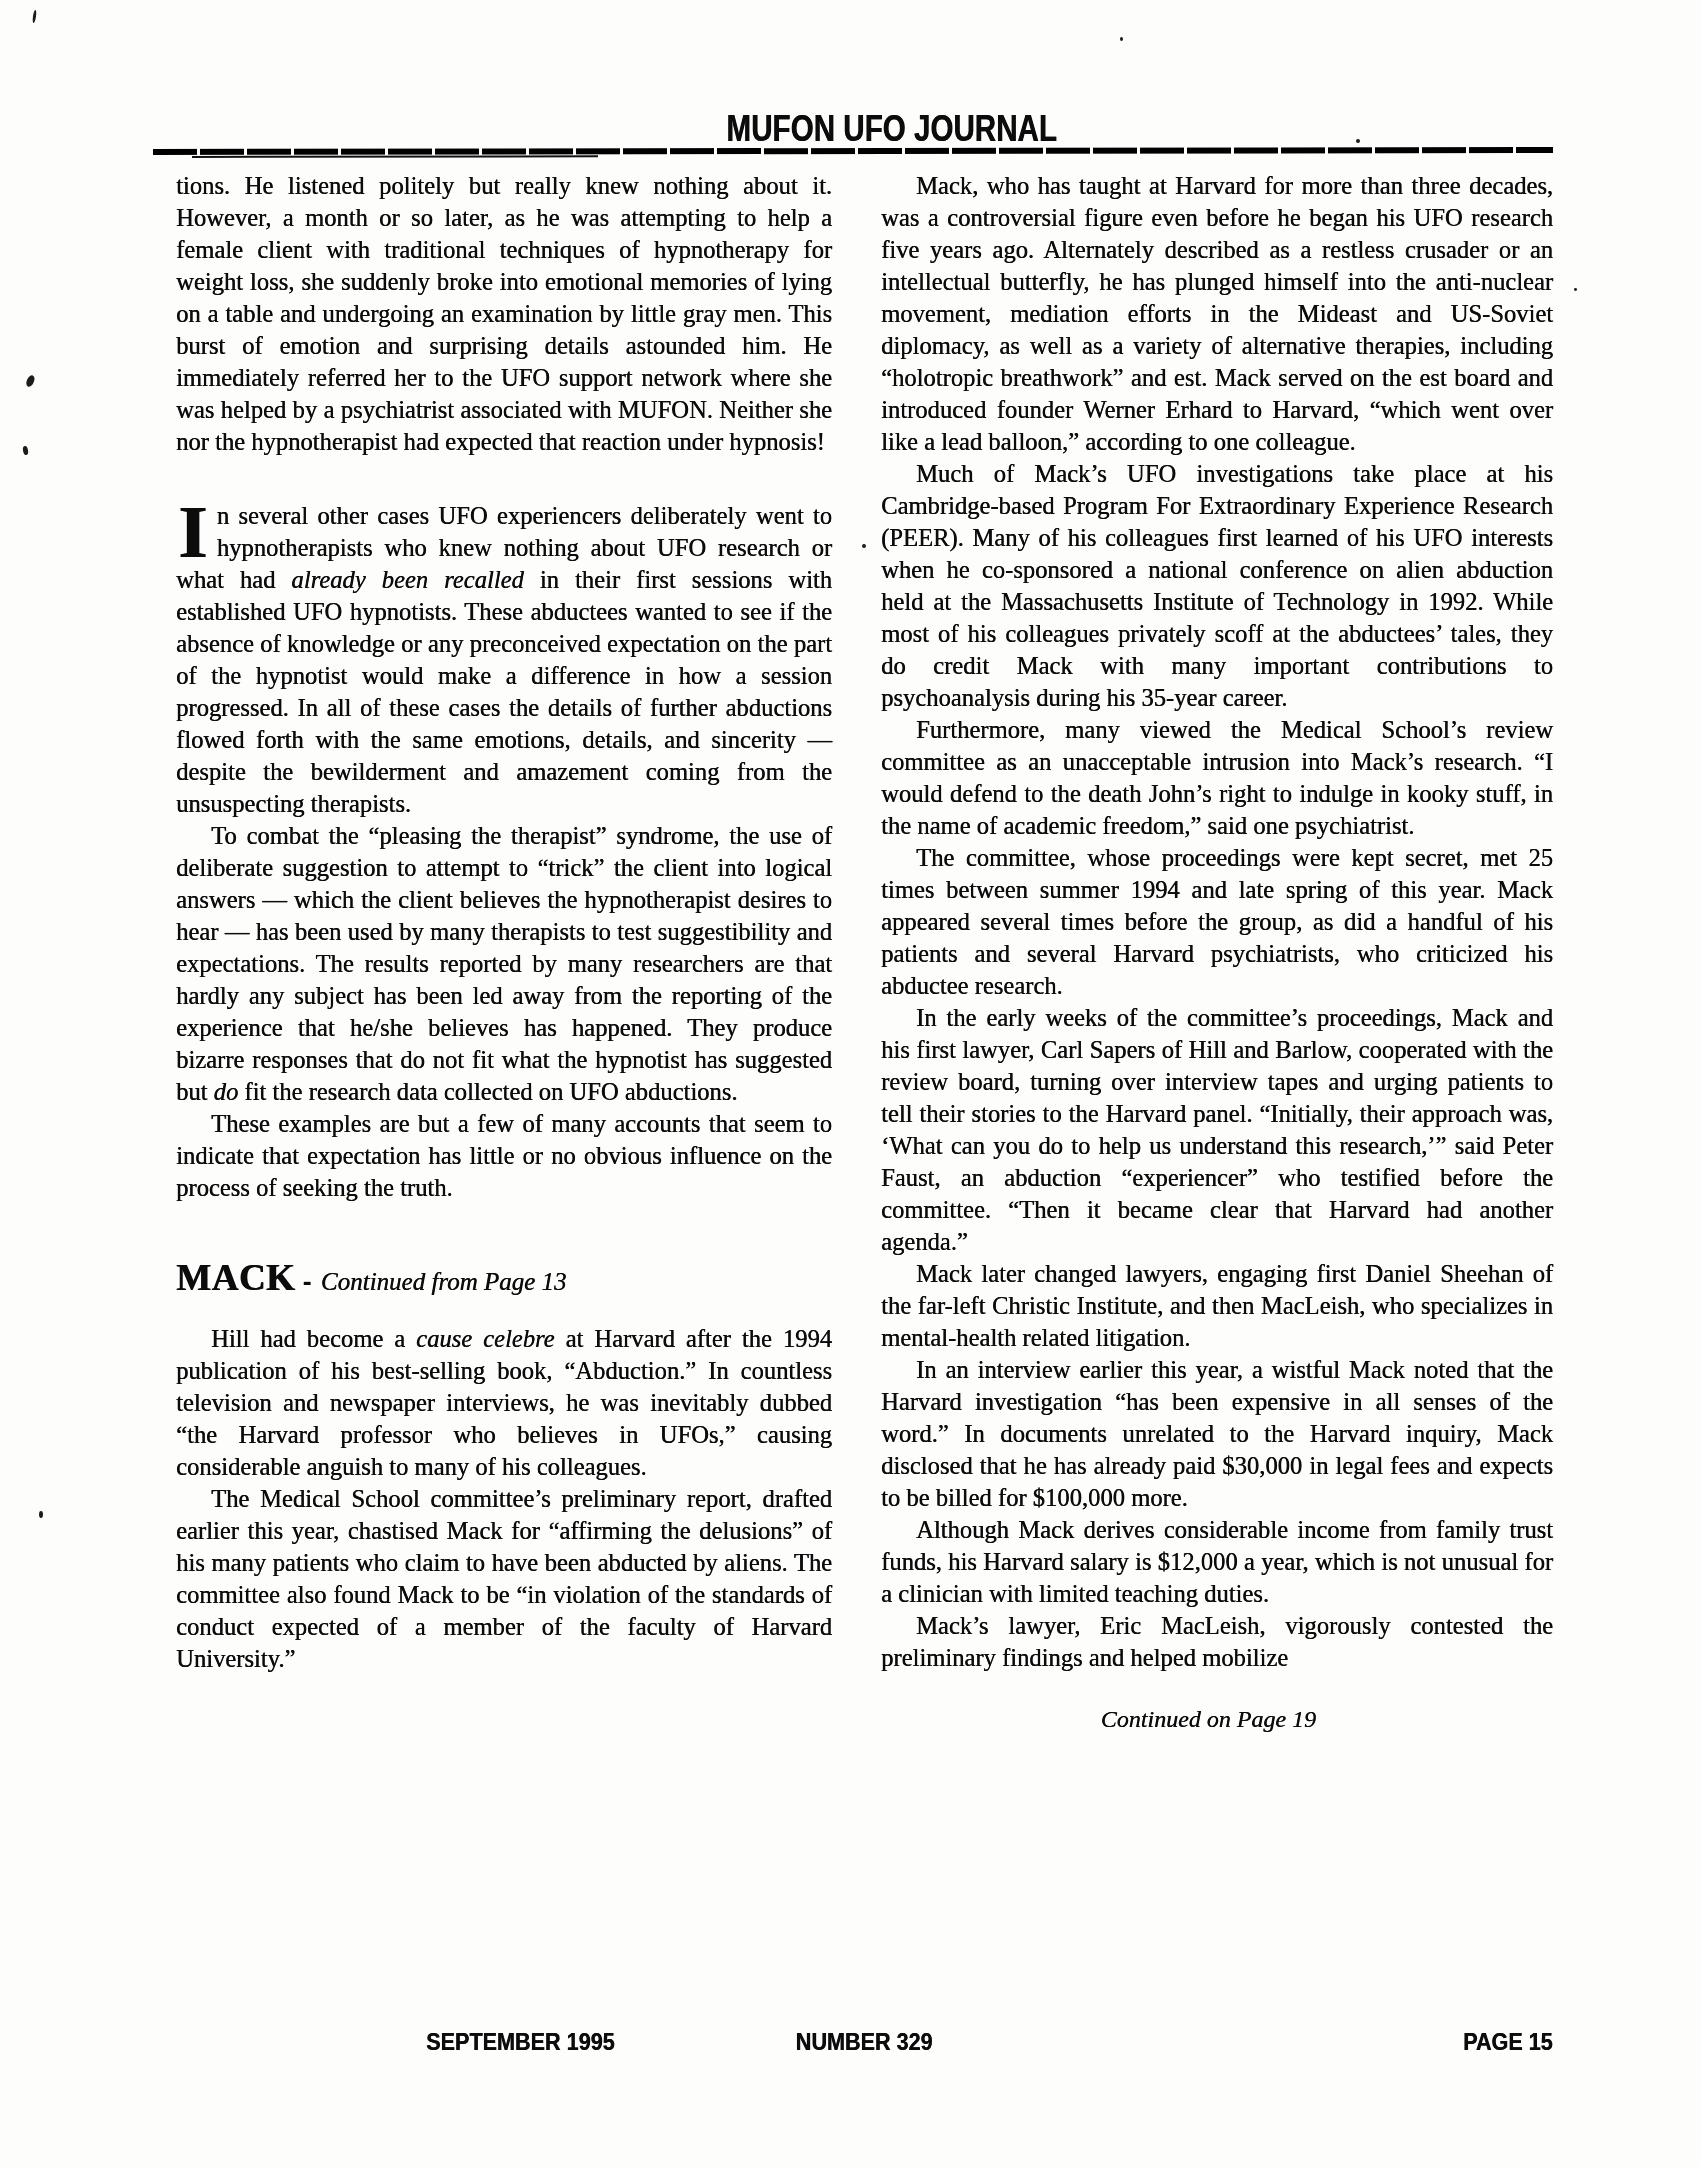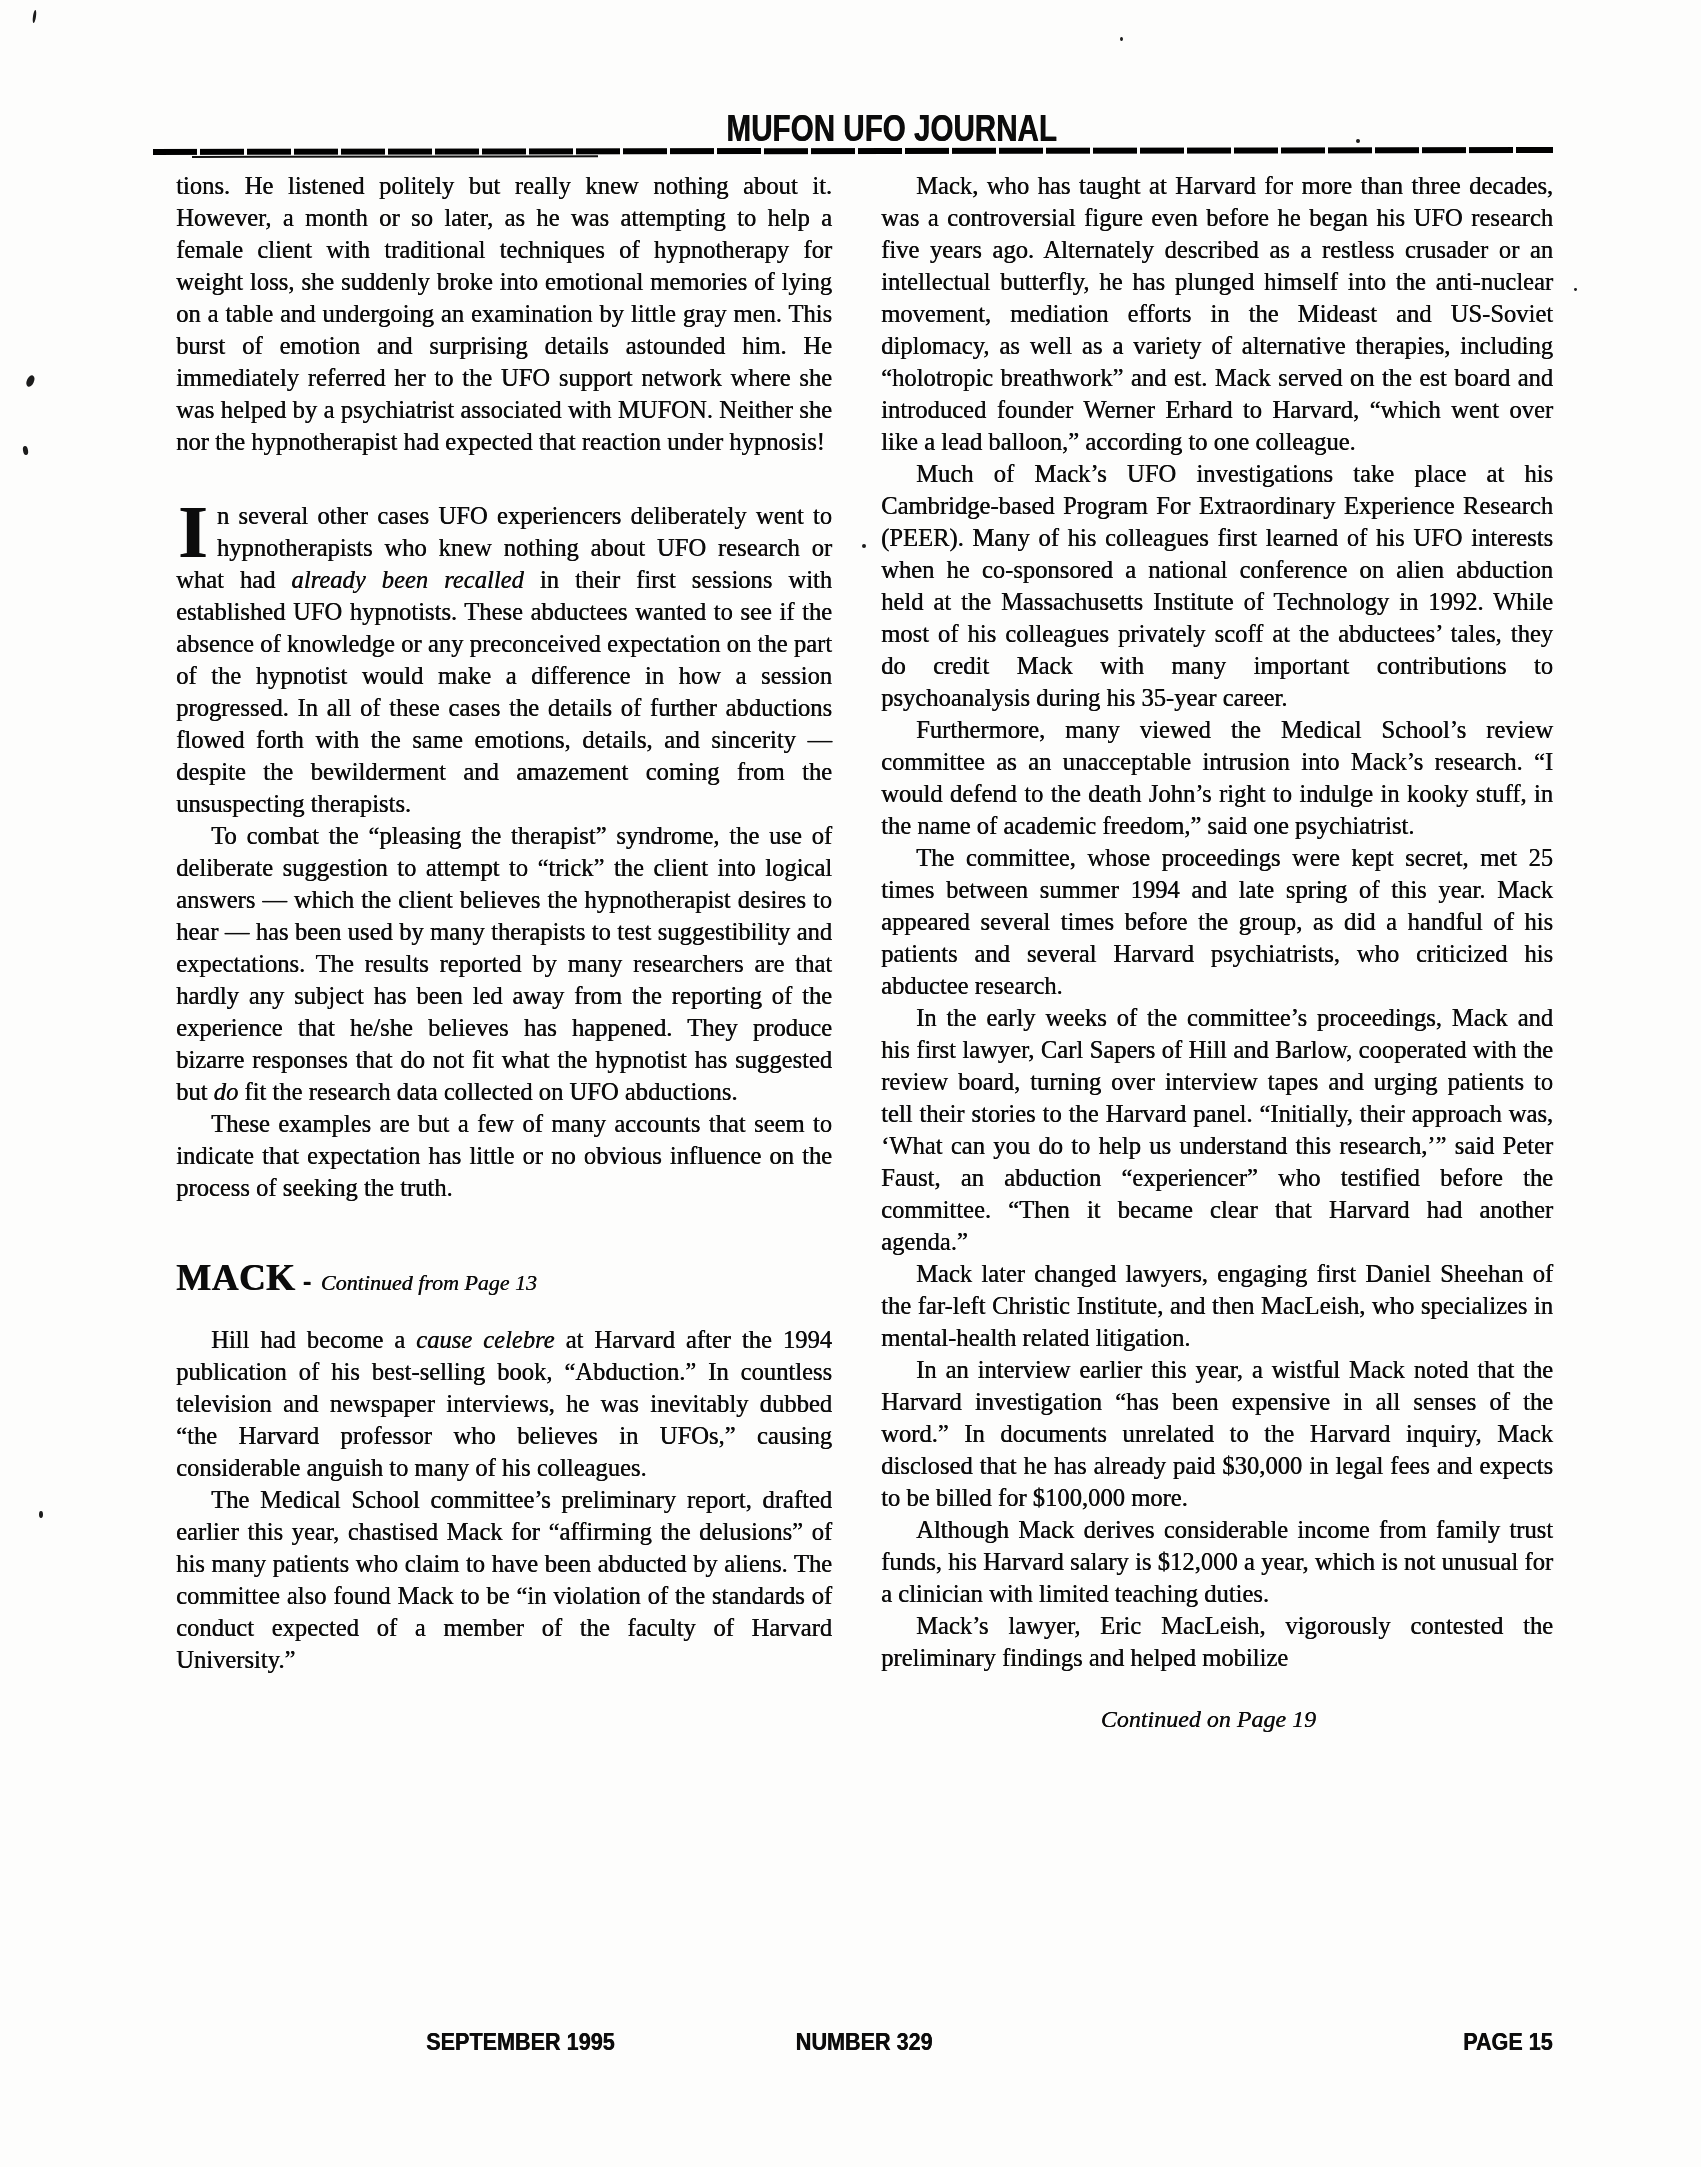--- a/index.html
+++ b/index.html
@@ -45,21 +45,21 @@
     padding:5.8px 0 7.7px 0;
     font-family:"Liberation Sans", sans-serif; font-weight:bold; font-size:27px;
     text-align:left; text-shadow:0.5px 0 0 currentColor;
   }
   .email-box .squeeze { display:inline-block; transform:scaleX(0.94); transform-origin:left; white-space:nowrap; }
   
   .mack-heading { margin-top:58px; text-align:left; text-indent:0; }
   .mack-title { font-family:Liberation Serif, serif; font-weight:bold; font-size:37px;
                 letter-spacing:0.5px; text-shadow:0.8px 0 0 currentColor; }
   .mack-dash  { font-family:"Liberation Sans", sans-serif; font-weight:bold; font-size:25px; margin:0 9.7px 0 7.7px; }
-  .mack-cont  { font-size:22px; }
+  .mack-cont  { font-size:25px; }
   .after-heading { margin-top:25px; }
   
   .continued-note {
     margin-top:29px; padding-right:17.4px; text-align:center;
     font-style:italic; font-size:24px;
   }
   .page-footer {
     position:absolute; top:2028px; left:176px; width:1377px;
     display:flex; align-items:baseline;
     font-family:"Liberation Sans", sans-serif; font-weight:bold; font-size:24px;

